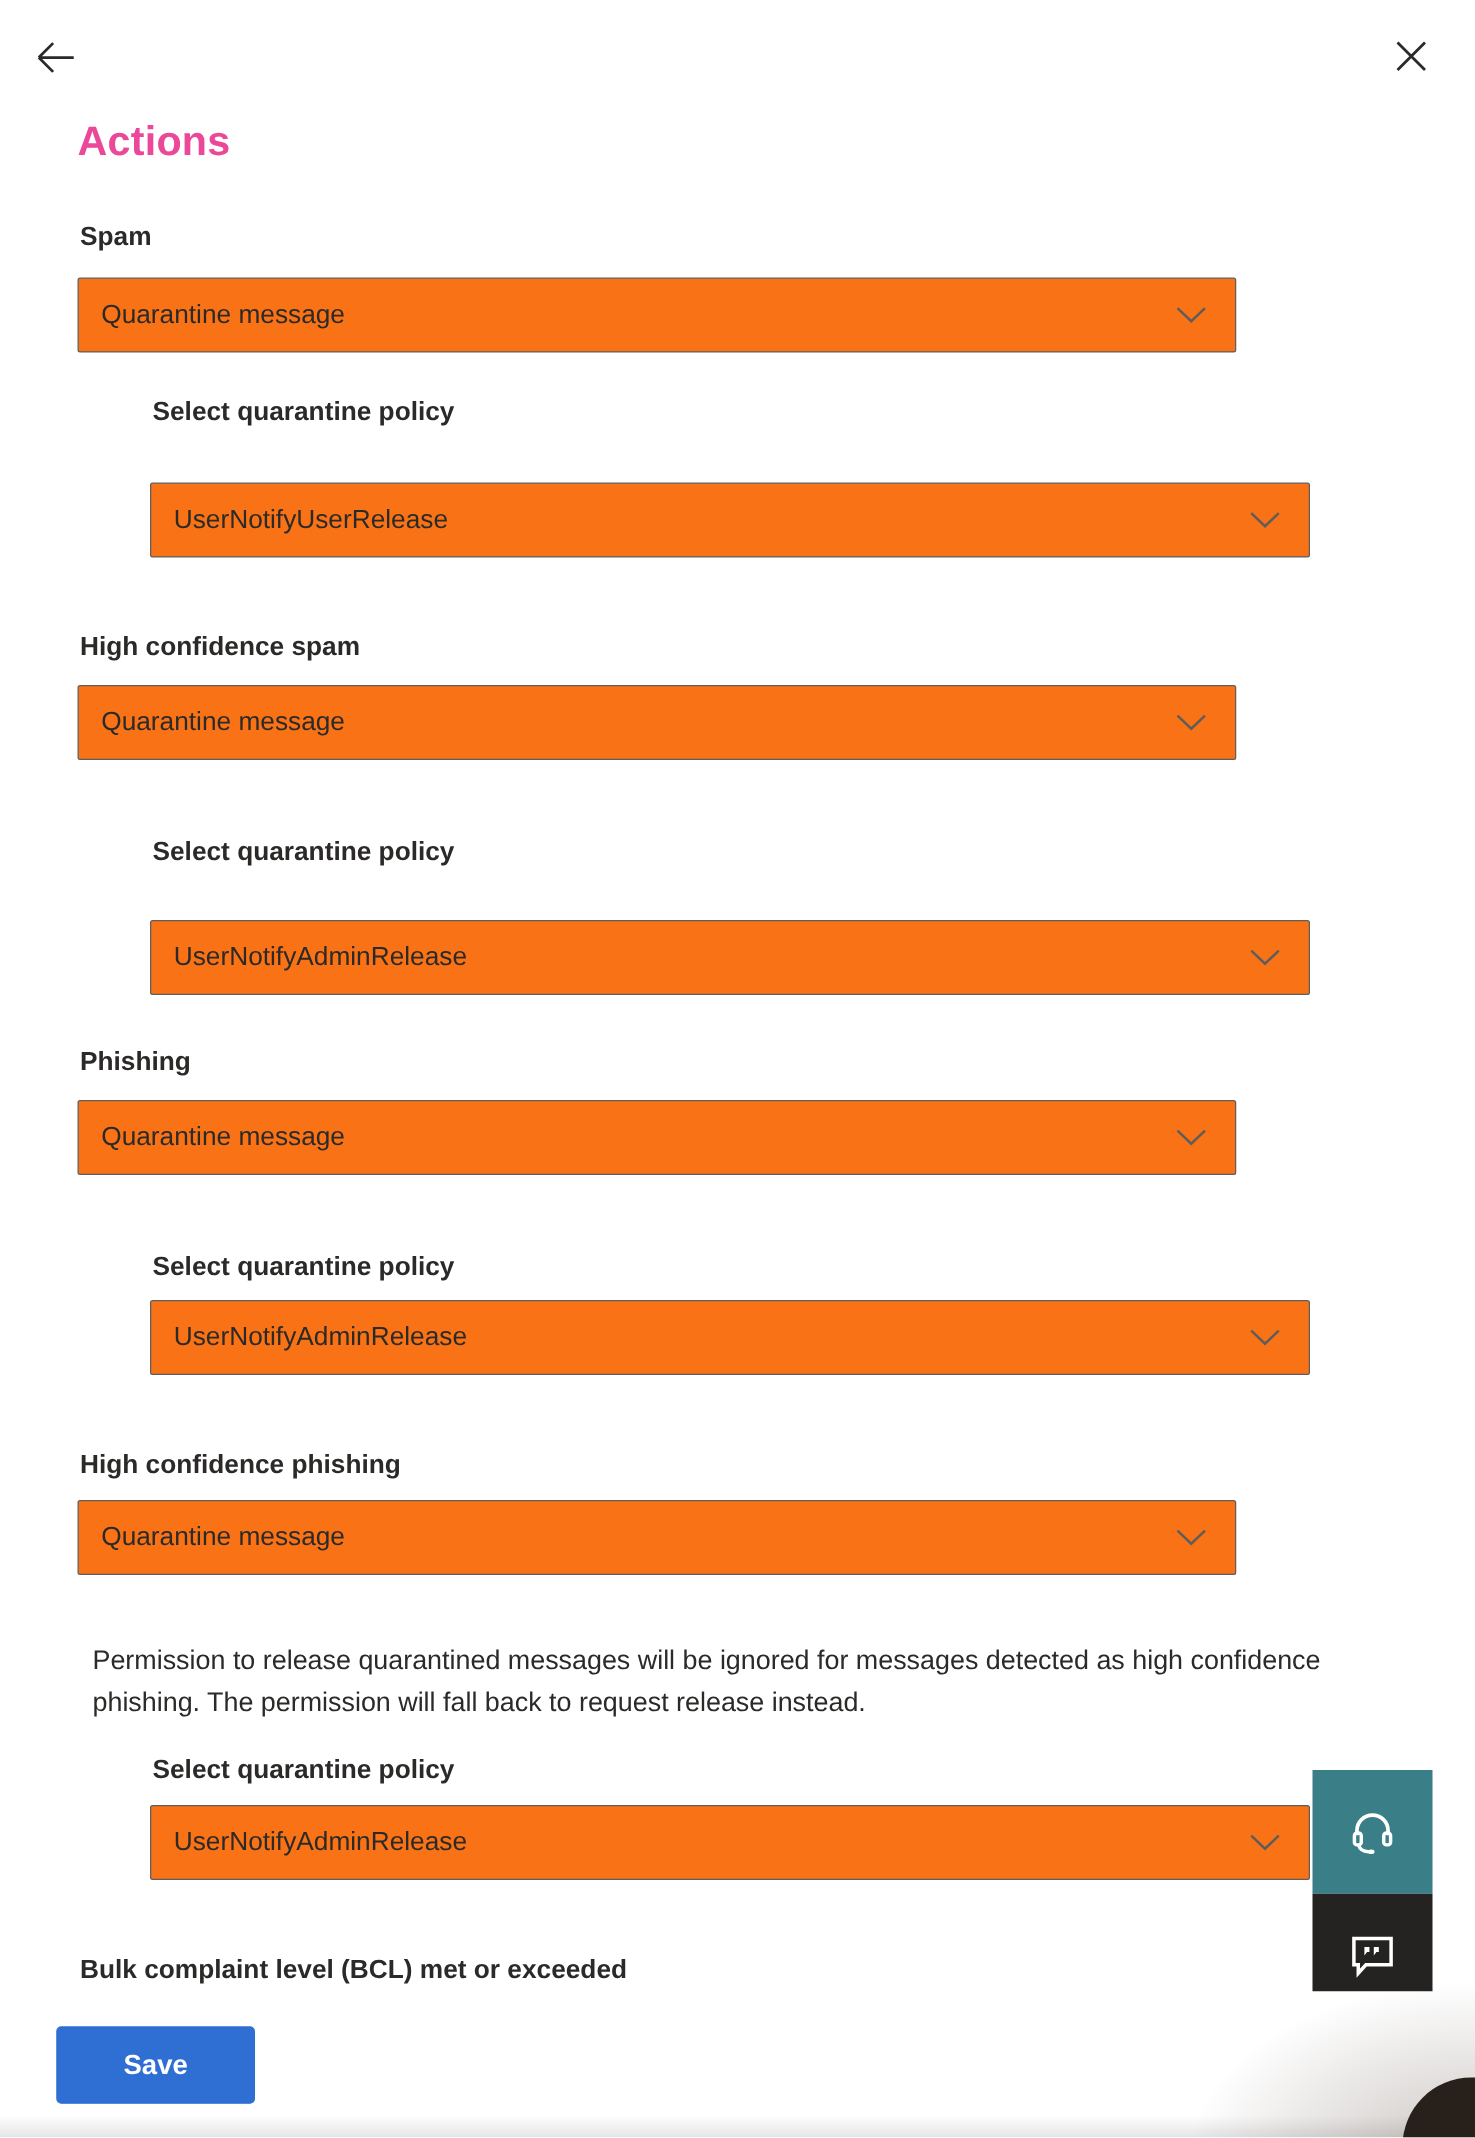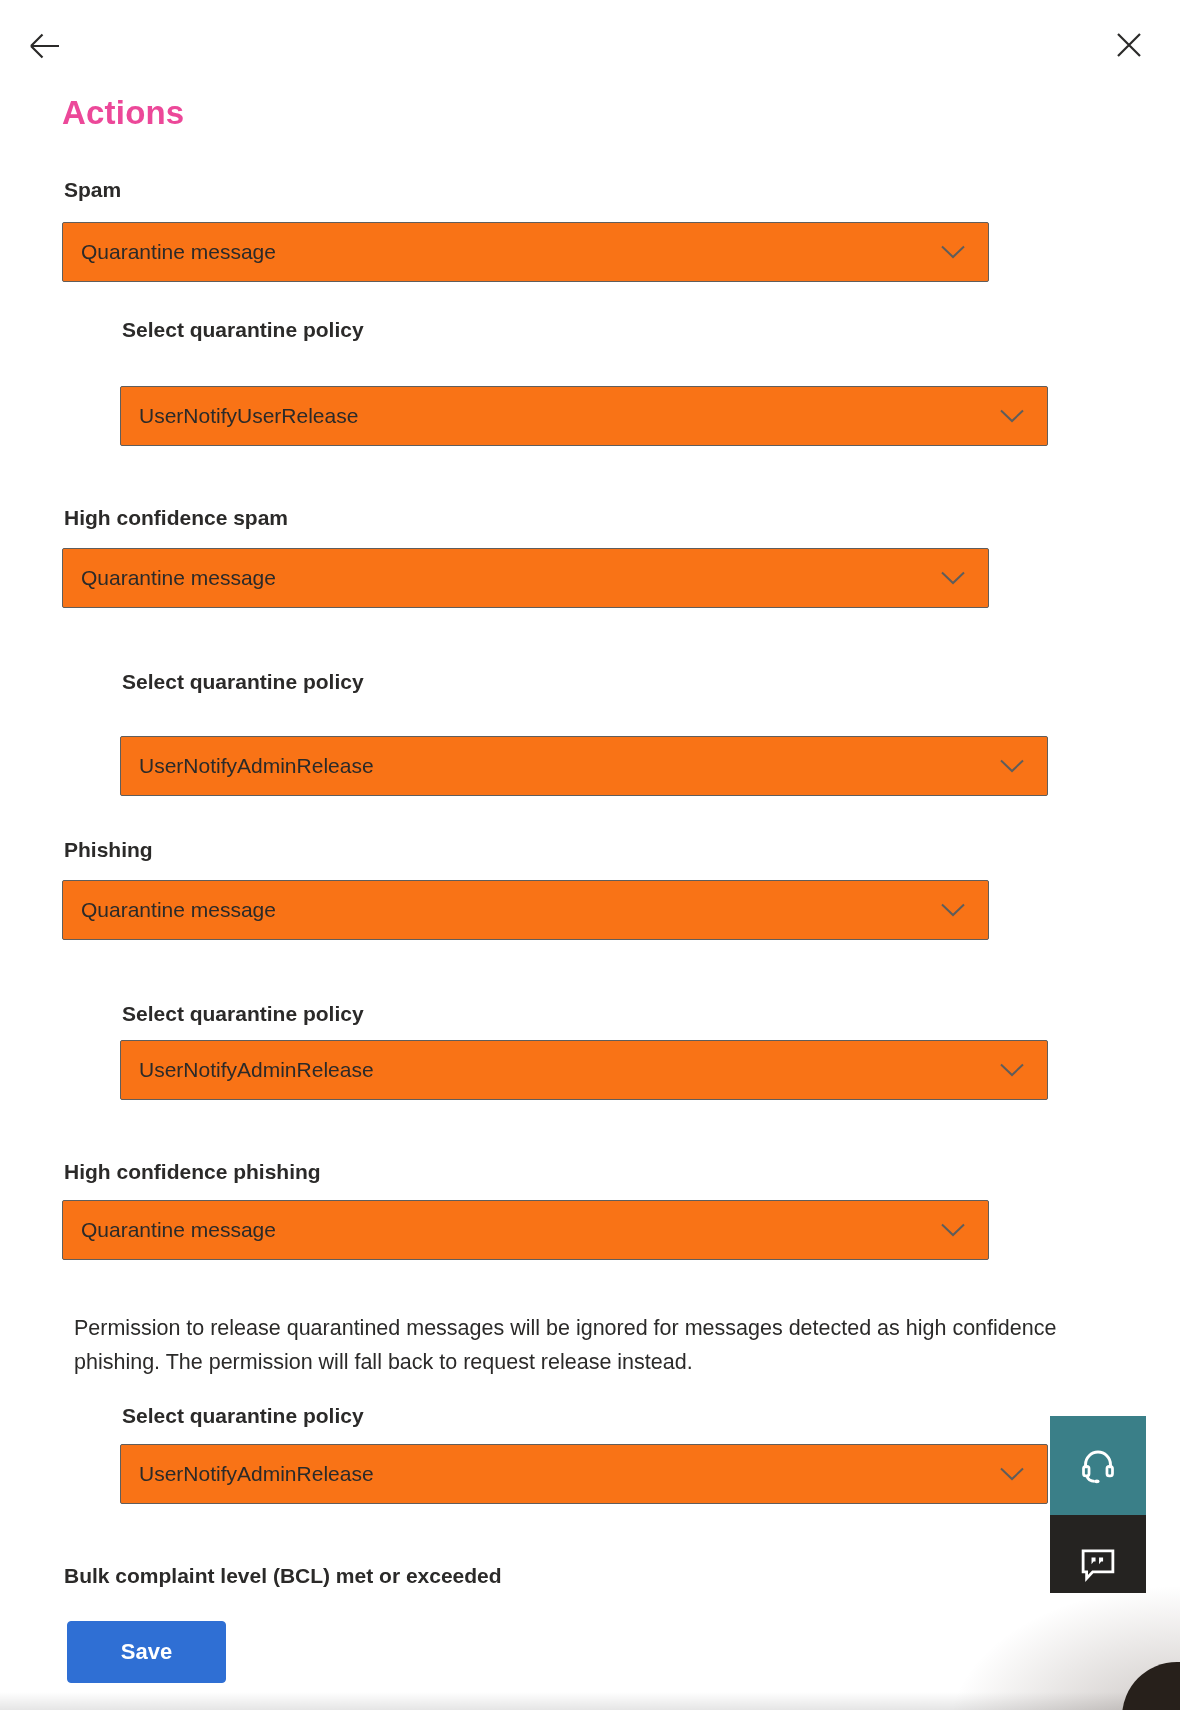--- a/index.html
+++ b/index.html
@@ -38,21 +38,21 @@
     position:absolute;left:0;top:1593px;width:1180px;height:117px;background:#ffffff;
   }
   .footer .edge{
     position:absolute;left:0;bottom:0;width:100%;height:18px;
     background:linear-gradient(180deg, rgba(0,0,0,0) 0%, rgba(0,0,0,0.10) 100%);
   }
   .btn{
     position:absolute;top:28px;height:62px;border-radius:4px;font-family:"Liberation Sans",sans-serif;
     font-size:22px;font-weight:600;cursor:pointer;box-sizing:border-box;
   }
-  .btn-save{left:45px;width:159px;background:#2f6fd4;border:1px solid #2f6fd4;color:#ffffff;margin-left:22px;}
+  .btn-save{left:45px;width:159px;background:#2f6fd4;border:1px solid #2f6fd4;color:#ffffff;}
   .btn-cancel{
     left:228px;width:167px;color:#252423;
     background:linear-gradient(180deg,#f6f5f5 0%,#ececeb 100%);border:2px solid #908e8c;
   }
   .sidebtn{
     position:absolute;left:1050px;width:96px;border:none;padding:0;margin:0;cursor:pointer;
     display:flex;align-items:center;justify-content:center;line-height:0;
   }
   .help{top:1416px;height:99px;background:#3a7f88;}
   .feedback{top:1515px;height:97px;background:#252321;}

